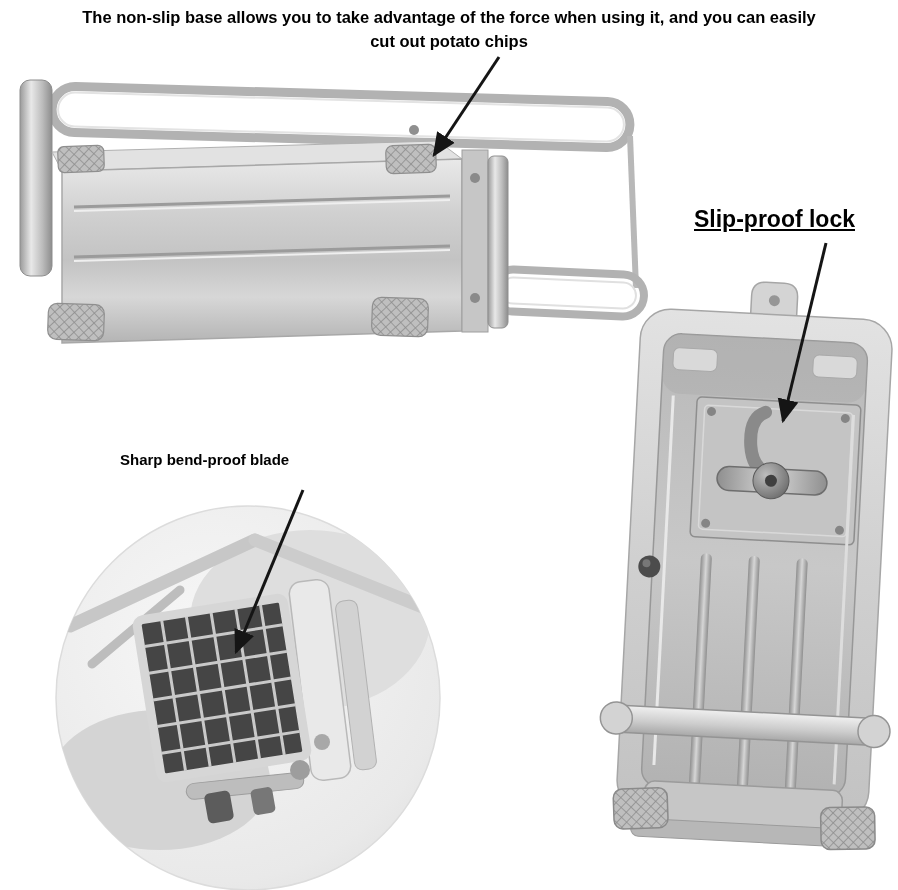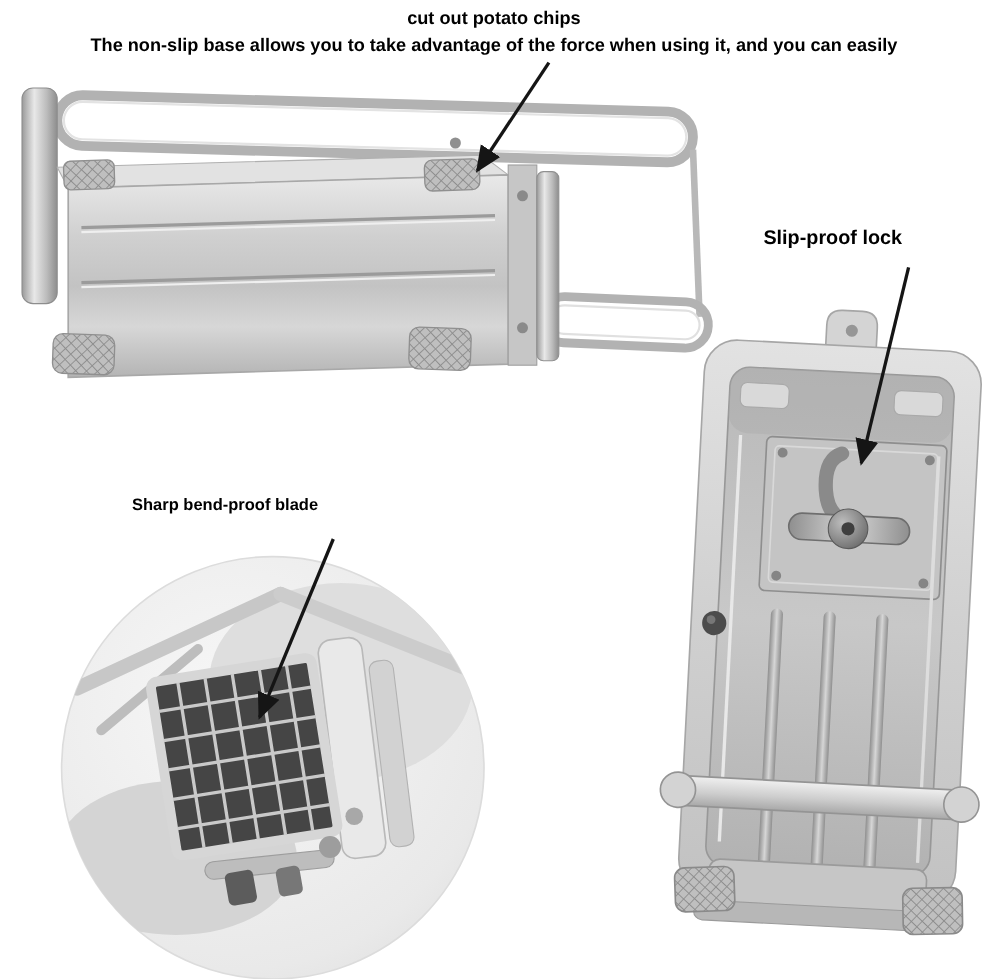--- a/index.html
+++ b/index.html
@@ -22,21 +22,21 @@
     font-size: 16.5px;
     line-height: 24px;
     color: var(--text, #000);
   }
   .label {
     position: absolute;
     font-weight: bold;
     color: var(--text, #000);
     white-space: nowrap;
   }
-  .label-lock  { left: 694px; top: 206px; font-size: 18px; }
+  .label-lock  { left: 694px; top: 206px; font-size: 23px; text-decoration: underline; }
   .label-blade { left: 120px; top: 451px; font-size: 15px; }
 </style>
 </head>
 <body>
 
 <div class="page">
 
   <svg class="scene" width="898" height="890" viewBox="0 0 898 890" xmlns="http://www.w3.org/2000/svg">
     <defs>
       <linearGradient id="steelFace" x1="0" y1="0" x2="0" y2="1">
@@ -189,21 +189,21 @@
     </g>
 
     <g style="stroke:var(--arrow,#151515)" stroke-width="3" fill="none">
       <line x1="499" y1="57" x2="434" y2="155" marker-end="url(#ah)"></line>
       <line x1="826" y1="243" x2="783" y2="421" marker-end="url(#ah)"></line>
       <line x1="303" y1="490" x2="236" y2="652" marker-end="url(#ah)"></line>
     </g>
   </svg>
 
   <div class="caption-top">
+    <div>The non-slip base allows you to take advantage of the force when using it, and you can easily</div>
     <div>cut out potato chips</div>
-    <div>The non-slip base allows you to take advantage of the force when using it, and you can easily</div>
   </div>
 
   <div class="label label-lock">Slip-proof lock</div>
 
   <div class="label label-blade">Sharp bend-proof blade</div>
 
 </div>
 
 </body></html>

